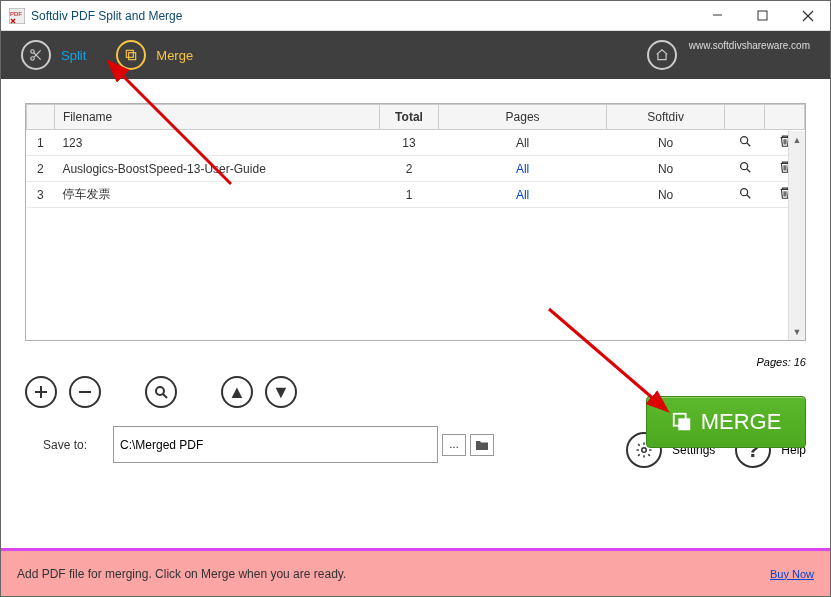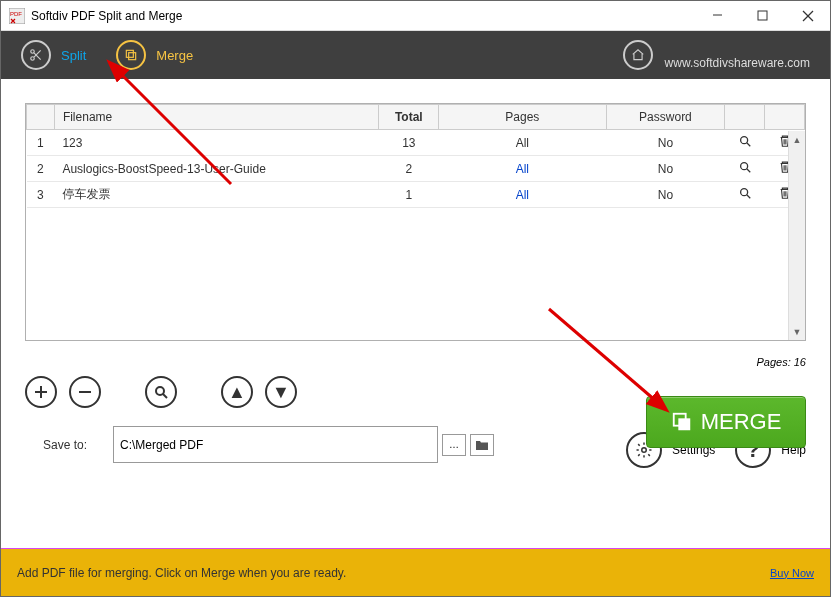--- a/index.html
+++ b/index.html
@@ -1,31 +1,31 @@
 <!DOCTYPE html>
 <html><head>
 <meta charset="utf-8">
 <style>
 * { margin: 0; padding: 0; box-sizing: border-box; font-family: Arial, sans-serif; }
 body { width: 831px; height: 597px; background: #fff; border: 1px solid #666; position: relative; overflow: hidden; }
 
 .titlebar { height: 30px; background: #fff; display: flex; align-items: center; padding: 0 0 0 8px; border-bottom: 1px solid #ddd; }
 .titlebar .logo { width: 16px; height: 16px; margin-right: 6px; display: inline-flex; }
-.titlebar .title { font-size: 12px; color: #000000; flex: 1; }
+.titlebar .title { font-size: 12px; color: #0c4a6e; flex: 1; }
 .win-controls { display: flex; }
 .win-btn { width: 45px; height: 29px; display: flex; align-items: center; justify-content: center; cursor: pointer; font-size: 14px; }
 
 .toolbar { height: 48px; background: #3f3f3f; display: flex; align-items: center; padding: 0 20px; }
 .tool-item { display: flex; align-items: center; color: #0ea5e9; margin-right: 30px; cursor: pointer; font-size: 13px; }
 .tool-item.active { color: #f6c343; }
 .tool-icon { width: 30px; height: 30px; border: 2px solid #ccc; border-radius: 50%; display: flex; align-items: center; justify-content: center; margin-right: 10px; }
 .tool-item.active .tool-icon { border-color: #f6c343; }
 .tool-icon svg { width: 14px; height: 14px; }
 .spacer { flex: 1; }
-.web-link { display: flex; align-items: flex-end; color: #ddd; font-size: 12px; cursor: pointer; }
+.web-link { display: flex; align-items: flex-start; color: #ddd; font-size: 10px; cursor: pointer; }
 .web-link .tool-icon { margin-right: 12px; }
 
 .content { padding: 24px 24px 9px 24px; }
 .table-wrap { border: 1px solid #b0b0b0; background: #fff; height: 238px; overflow: hidden; position: relative; }
 table { width: 100%; border-collapse: collapse; font-size: 12px; }
 th { background: #f5f5f5; border: 1px solid #ccc; padding: 5px 8px; font-weight: normal; text-align: center; color: #333; }
 th:first-child { width: 28px; }
 th.fn { text-align: left; width: 330px; }
 th.tot { width: 60px; font-weight: bold; }
 th.pg { width: 170px; }
@@ -53,21 +53,21 @@
 .save-left { flex: 1; }
 .save-row { display: flex; align-items: center; margin-bottom: 6px; font-size: 12px; }
 .save-row label { width: 70px; color: #333; }
 .save-row input { width: 325px; height: 37px; border: 1px solid #999; padding: 16px 6px; font-size: 12px; }
 .save-row .browse { width: 24px; height: 22px; border: 1px solid #999; margin-left: 4px; display: flex; align-items: center; justify-content: center; cursor: pointer; font-size: 10px; }
 .save-row .ext { width: 36px; height: 22px; border: 1px solid #999; border-left: none; display: flex; align-items: center; justify-content: center; font-size: 11px; color: #555; }
 .save-right { display: flex; align-items: center; gap: 20px; padding-top: 6px; }
 .aux-btn { display: flex; align-items: center; gap: 10px; font-size: 12px; cursor: pointer; }
 .aux-btn .circ-btn { width: 36px; height: 36px; }
 
-.statusbar { position: absolute; bottom: 0; left: 0; right: 0; height: 48px; background: #eab308; border-top: 1px solid #d946ef; display: flex; align-items: center; padding: 0 16px; font-size: 12px; color: #333; }
+.statusbar { position: absolute; bottom: 0; left: 0; right: 0; height: 48px; background: #fca5a5; border-top: 3px solid #d946ef; display: flex; align-items: center; padding: 0 16px; font-size: 12px; color: #333; }
 .status-right { margin-left: auto; color: #0645cc; font-size: 11px; cursor: pointer; text-decoration: underline; }
 
 .arrow { position: absolute; pointer-events: none; }
 .arrow svg { overflow: visible; }
 </style>
 </head>
 <body>
 
 <div class="titlebar">
   <span class="logo">
@@ -133,21 +133,21 @@
 
 <div class="content">
   <div class="table-wrap">
     <table>
       <thead>
         <tr>
           <th></th>
           <th class="fn">Filename</th>
           <th class="tot">Total</th>
           <th class="pg">Pages</th>
-          <th class="pw">Password</th>
+          <th class="pw">Softdiv</th>
           <th class="act"></th>
           <th class="act"></th>
         </tr>
       </thead>
       <tbody id="tbody">
           <tr>
             <td class="idx">1</td>
             <td class="fn">123</td>
             <td>13</td>
             <td class="">All</td>

